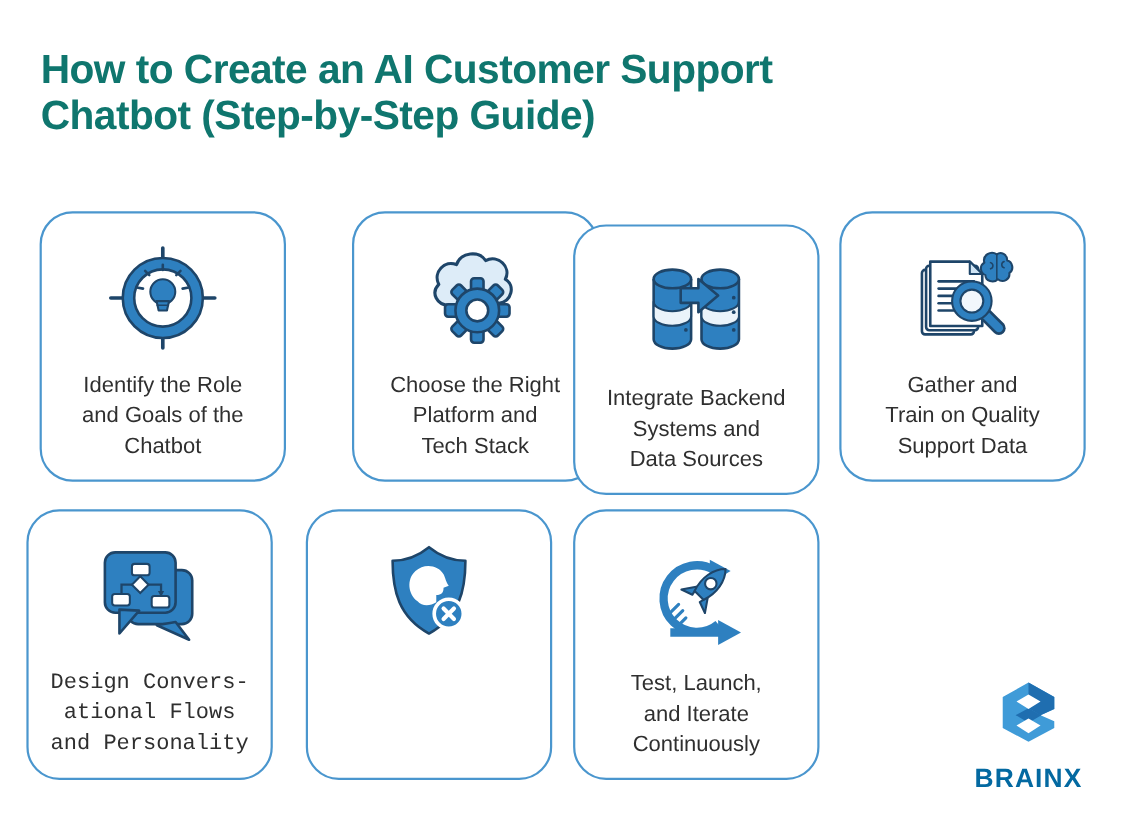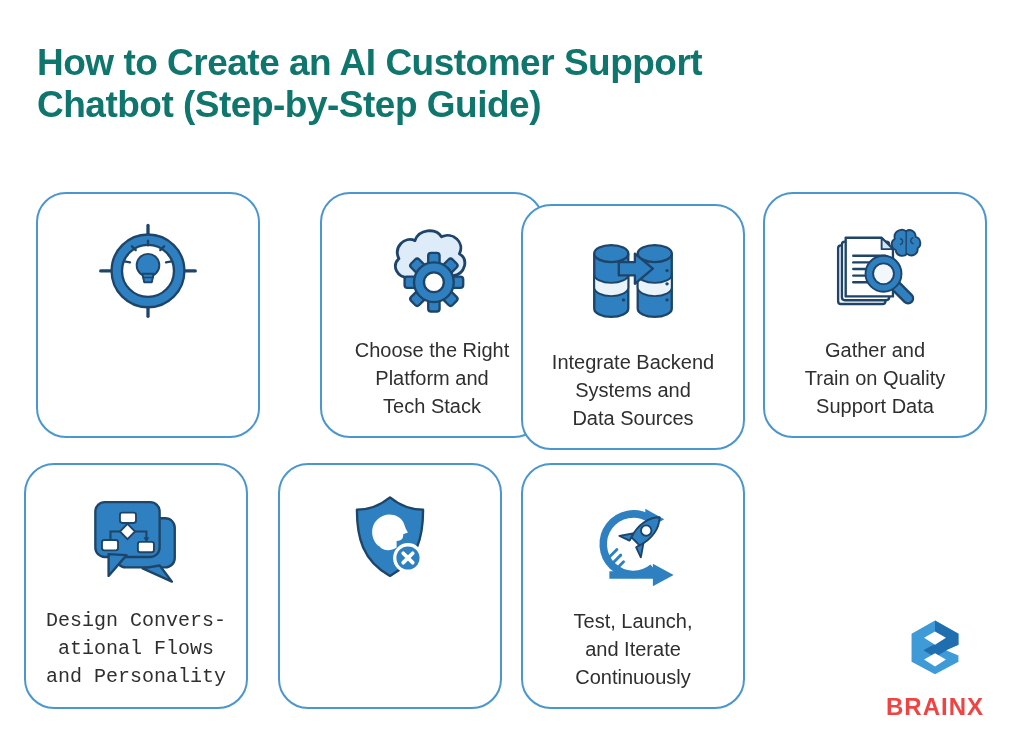--- a/index.html
+++ b/index.html
@@ -27,21 +27,21 @@
   
   .r1c1{left:36px;top:192px;}  .r1c2{left:278px;top:192px;margin-left:42px;}
   .r1c3{left:521px;top:204px;} .r1c4{left:763px;top:192px;}
   .r2c1{left:24px;top:463px;font-family:Liberation Mono, monospace;}  .r2c2{left:278px;top:463px;}
   .r2c3{left:521px;top:463px;align-items:center;}
   .brand{
     position:absolute;left:875px;top:611px;width:120px;
     display:flex;flex-direction:column;align-items:center;
   }
   .brand-name{
-    margin-top:6px;font-size:24px;font-weight:700;letter-spacing:1px;color:#ef4444;
+    margin-top:6px;font-size:24px;font-weight:700;letter-spacing:1px;color:#0369a1;
   }
 </style>
 </head>
 <body>
 
 <div class="title">How to Create an AI Customer Support
 Chatbot (Step-by-Step Guide)</div>
 
 <div class="card r1c1">
   <div class="icon-box">
@@ -60,20 +60,23 @@
         <line x1="42" y1="35" x2="38" y2="31"></line>
         <line x1="68" y1="35" x2="72" y2="31"></line>
         <line x1="36" y1="48" x2="30" y2="47"></line>
         <line x1="74" y1="48" x2="80" y2="47"></line>
       </g>
       <circle cx="55" cy="51" r="12" fill="#2e80c0" stroke="#1e4569" stroke-width="2"></circle>
       <path d="M49,60 h12 l-2,9 h-8 z" fill="#2e80c0" stroke="#1e4569" stroke-width="2" stroke-linejoin="round"></path>
       <line x1="49" y1="64" x2="61" y2="64" stroke="#1e4569" stroke-width="1.5"></line>
     </svg>
   </div>
+  <div class="card-label">Identify the Role
+and Goals of the
+Chatbot</div>
 </div>
 
 <div class="card r1c2">
   <div class="icon-box">
     <svg viewBox="0 0 110 110">
       <path d="M30,64 C18,64 12,52 20,44 C14,32 26,20 37,25 C41,13 59,11 65,21 C77,15 90,27 84,39 C94,45 90,60 78,62 C66,66 42,68 30,64 Z" fill="#ddecf8" stroke="#1e4569" stroke-width="3" stroke-linejoin="round"></path>
       <g transform="translate(57,69)">
         <g fill="#2e80c0" stroke="#1e4569" stroke-width="2.5" stroke-linejoin="round">
           <rect x="-6" y="-31" width="12" height="14" rx="3" transform="rotate(0)"></rect>
           <rect x="-6" y="-31" width="12" height="14" rx="3" transform="rotate(45)"></rect>

